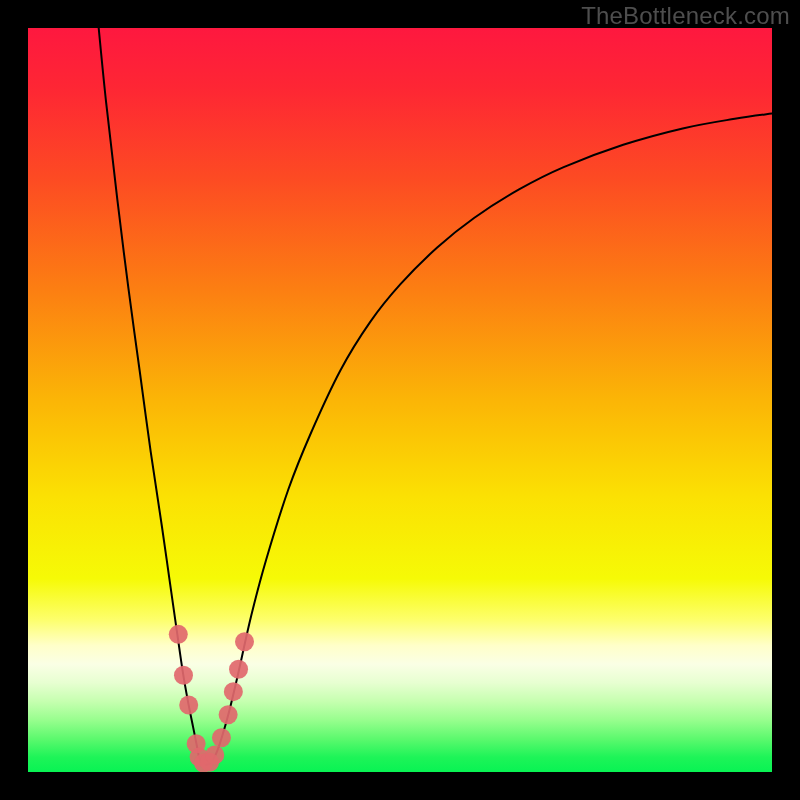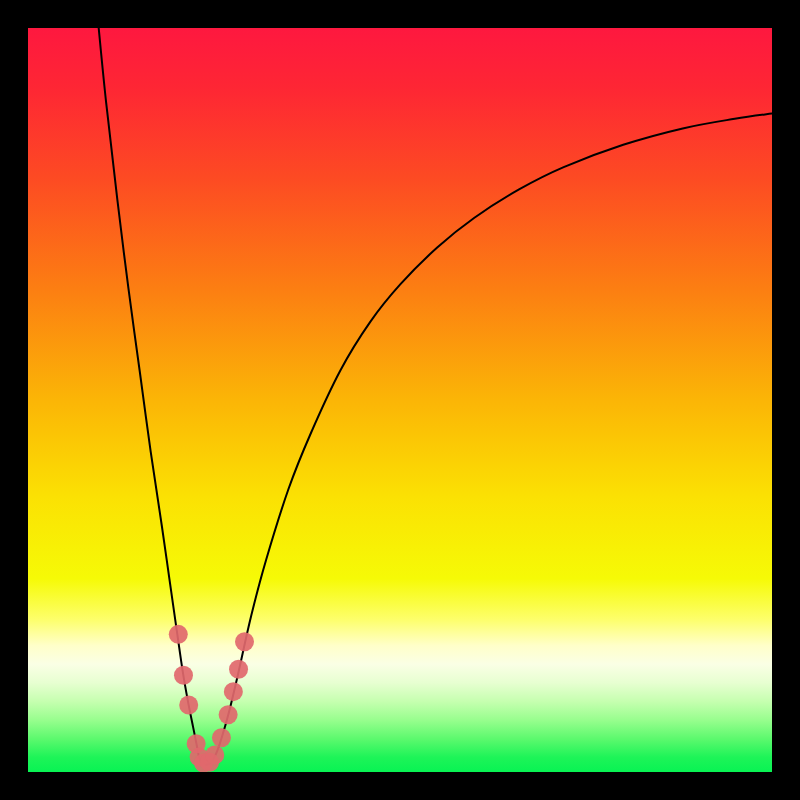--- a/index.html
+++ b/index.html
@@ -71,13 +71,14 @@
         <circle cx="175.584" cy="735.072" r="9.5" fill="#e1686d" fill-opacity="0.92" stroke="#e1686d" stroke-width="0"></circle>
         <circle cx="181.536" cy="734.328" r="9.5" fill="#e1686d" fill-opacity="0.92" stroke="#e1686d" stroke-width="0"></circle>
         <circle cx="186.744" cy="726.888" r="9.5" fill="#e1686d" fill-opacity="0.92" stroke="#e1686d" stroke-width="0"></circle>
         <circle cx="193.44" cy="709.776" r="9.5" fill="#e1686d" fill-opacity="0.92" stroke="#e1686d" stroke-width="0"></circle>
         <circle cx="200.13599999999997" cy="686.712" r="9.5" fill="#e1686d" fill-opacity="0.92" stroke="#e1686d" stroke-width="0"></circle>
         <circle cx="205.34400000000002" cy="663.648" r="9.5" fill="#e1686d" fill-opacity="0.92" stroke="#e1686d" stroke-width="0"></circle>
         <circle cx="210.55200000000002" cy="641.328" r="9.5" fill="#e1686d" fill-opacity="0.92" stroke="#e1686d" stroke-width="0"></circle>
         <circle cx="216.50400000000002" cy="613.8" r="9.5" fill="#e1686d" fill-opacity="0.92" stroke="#e1686d" stroke-width="0"></circle>
       </g>
   </svg>
+  <div class="watermark">TheBottleneck.com</div>
 </div>
 
 </body></html>

